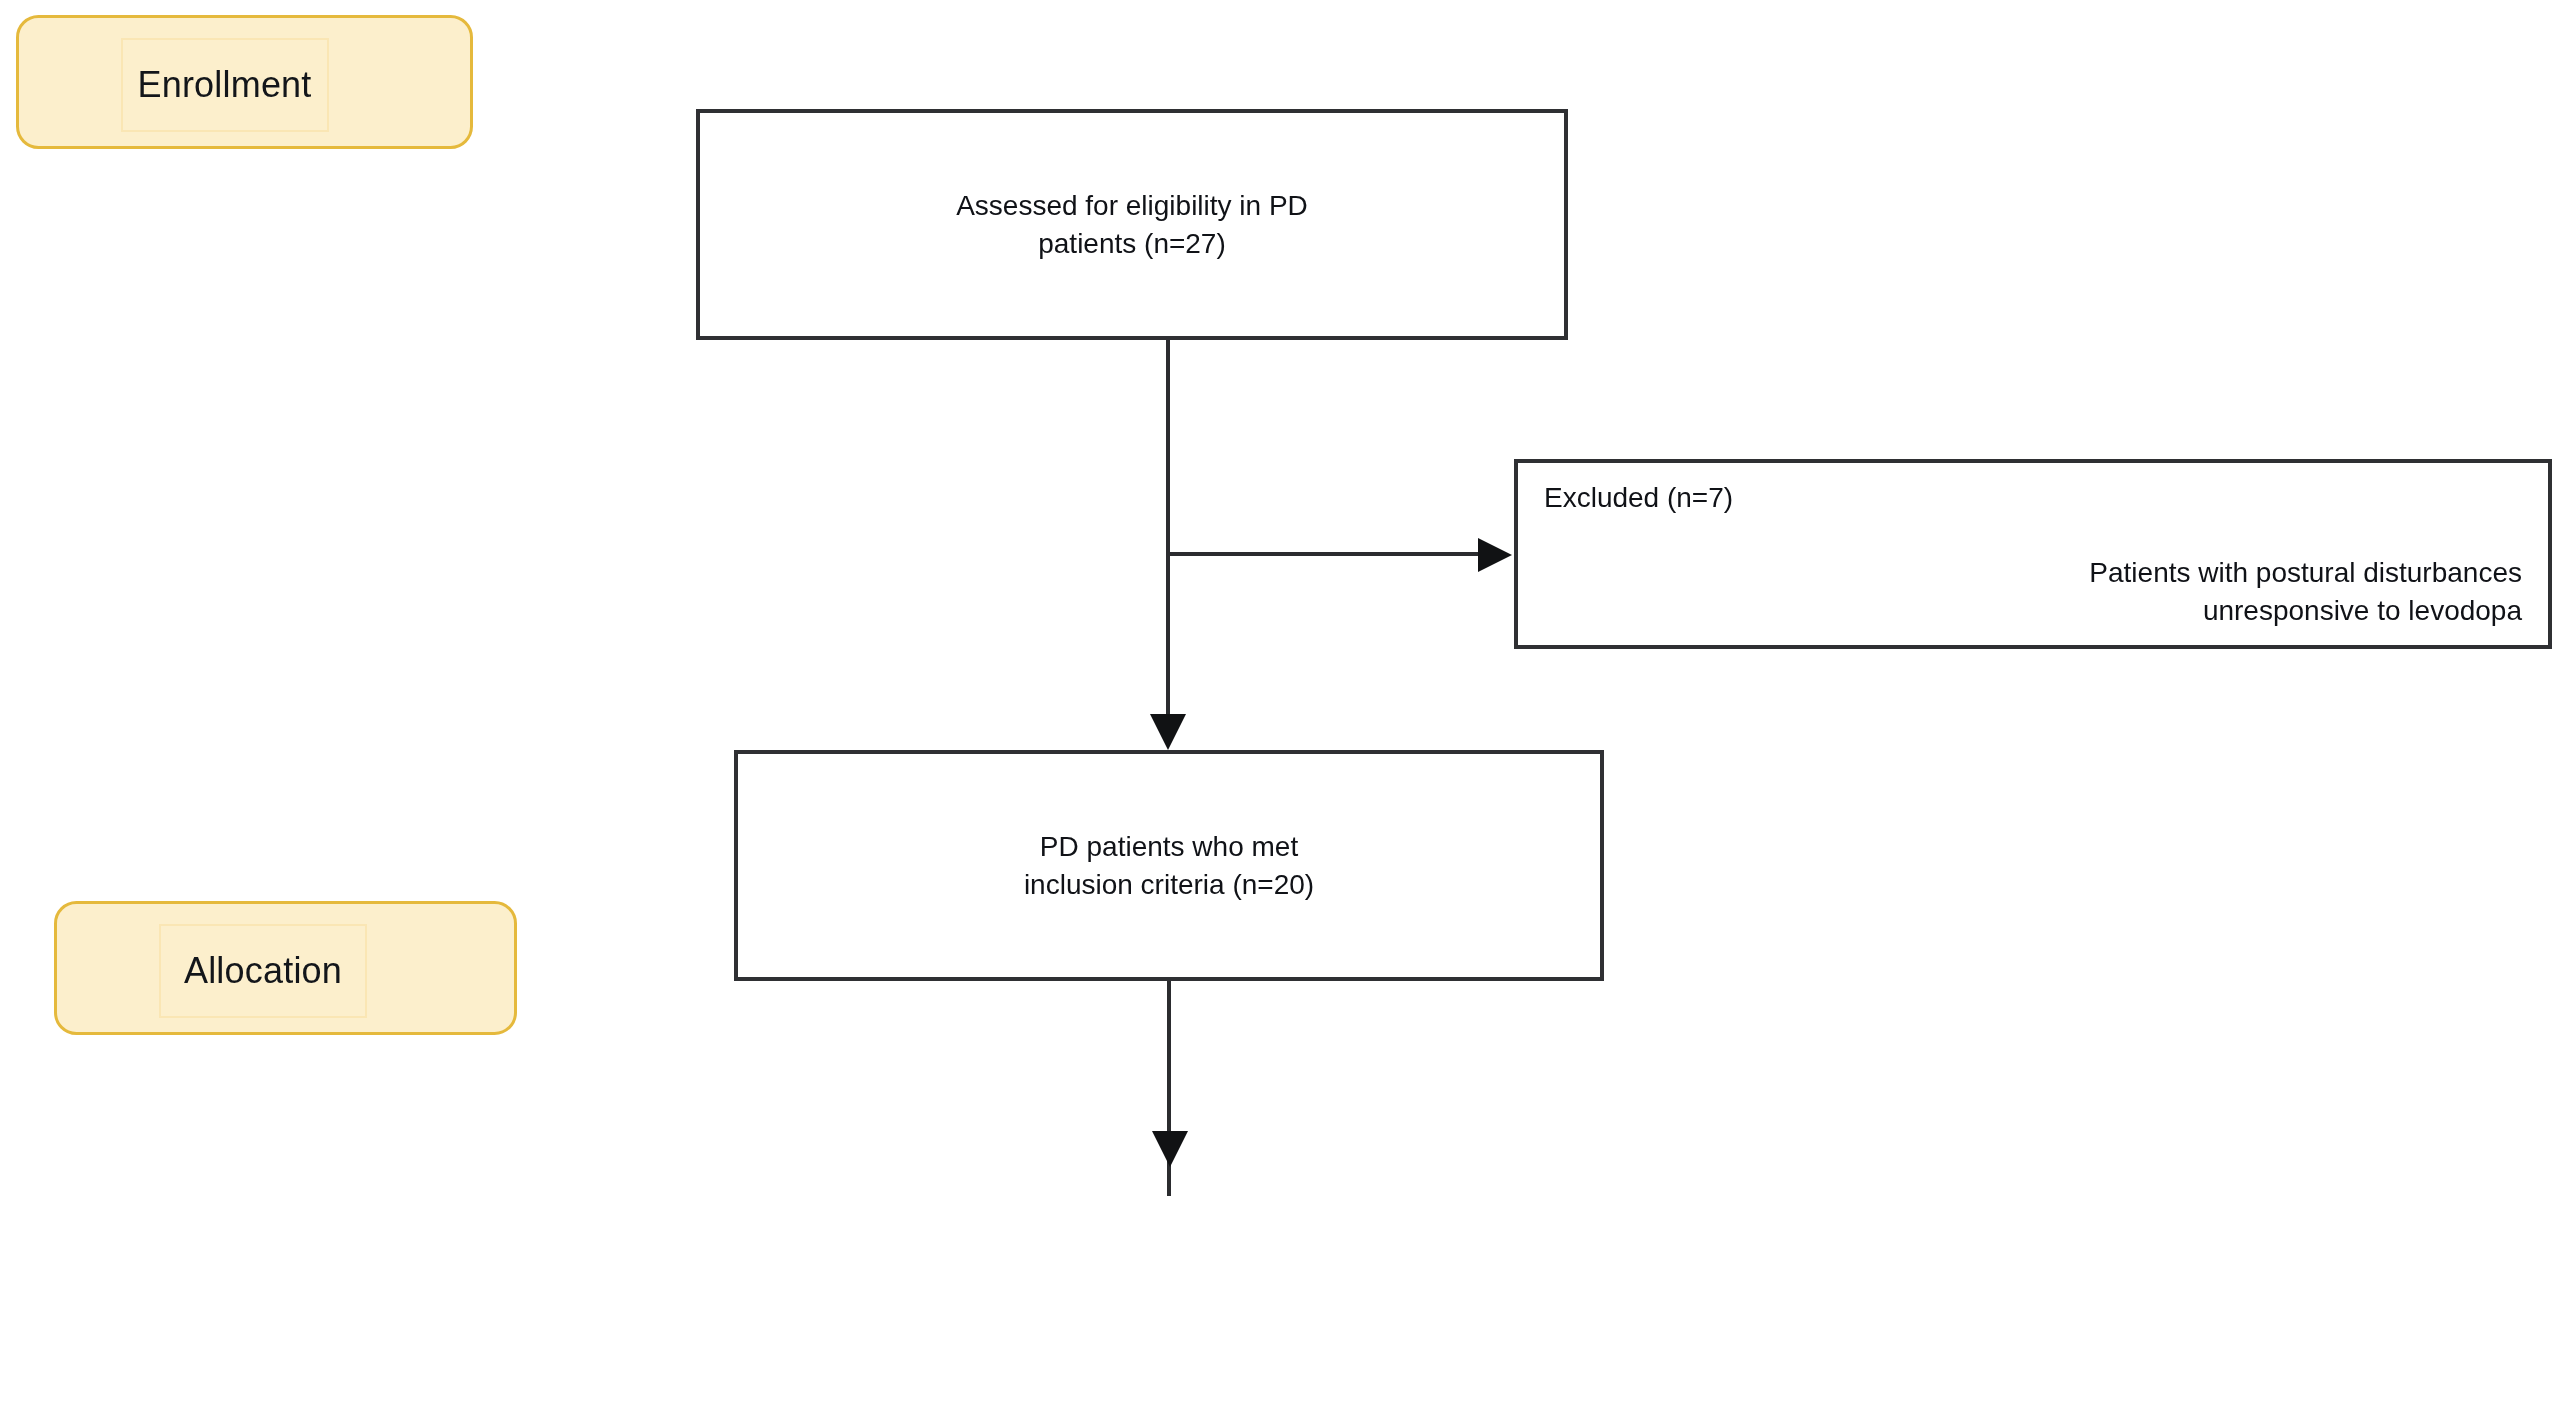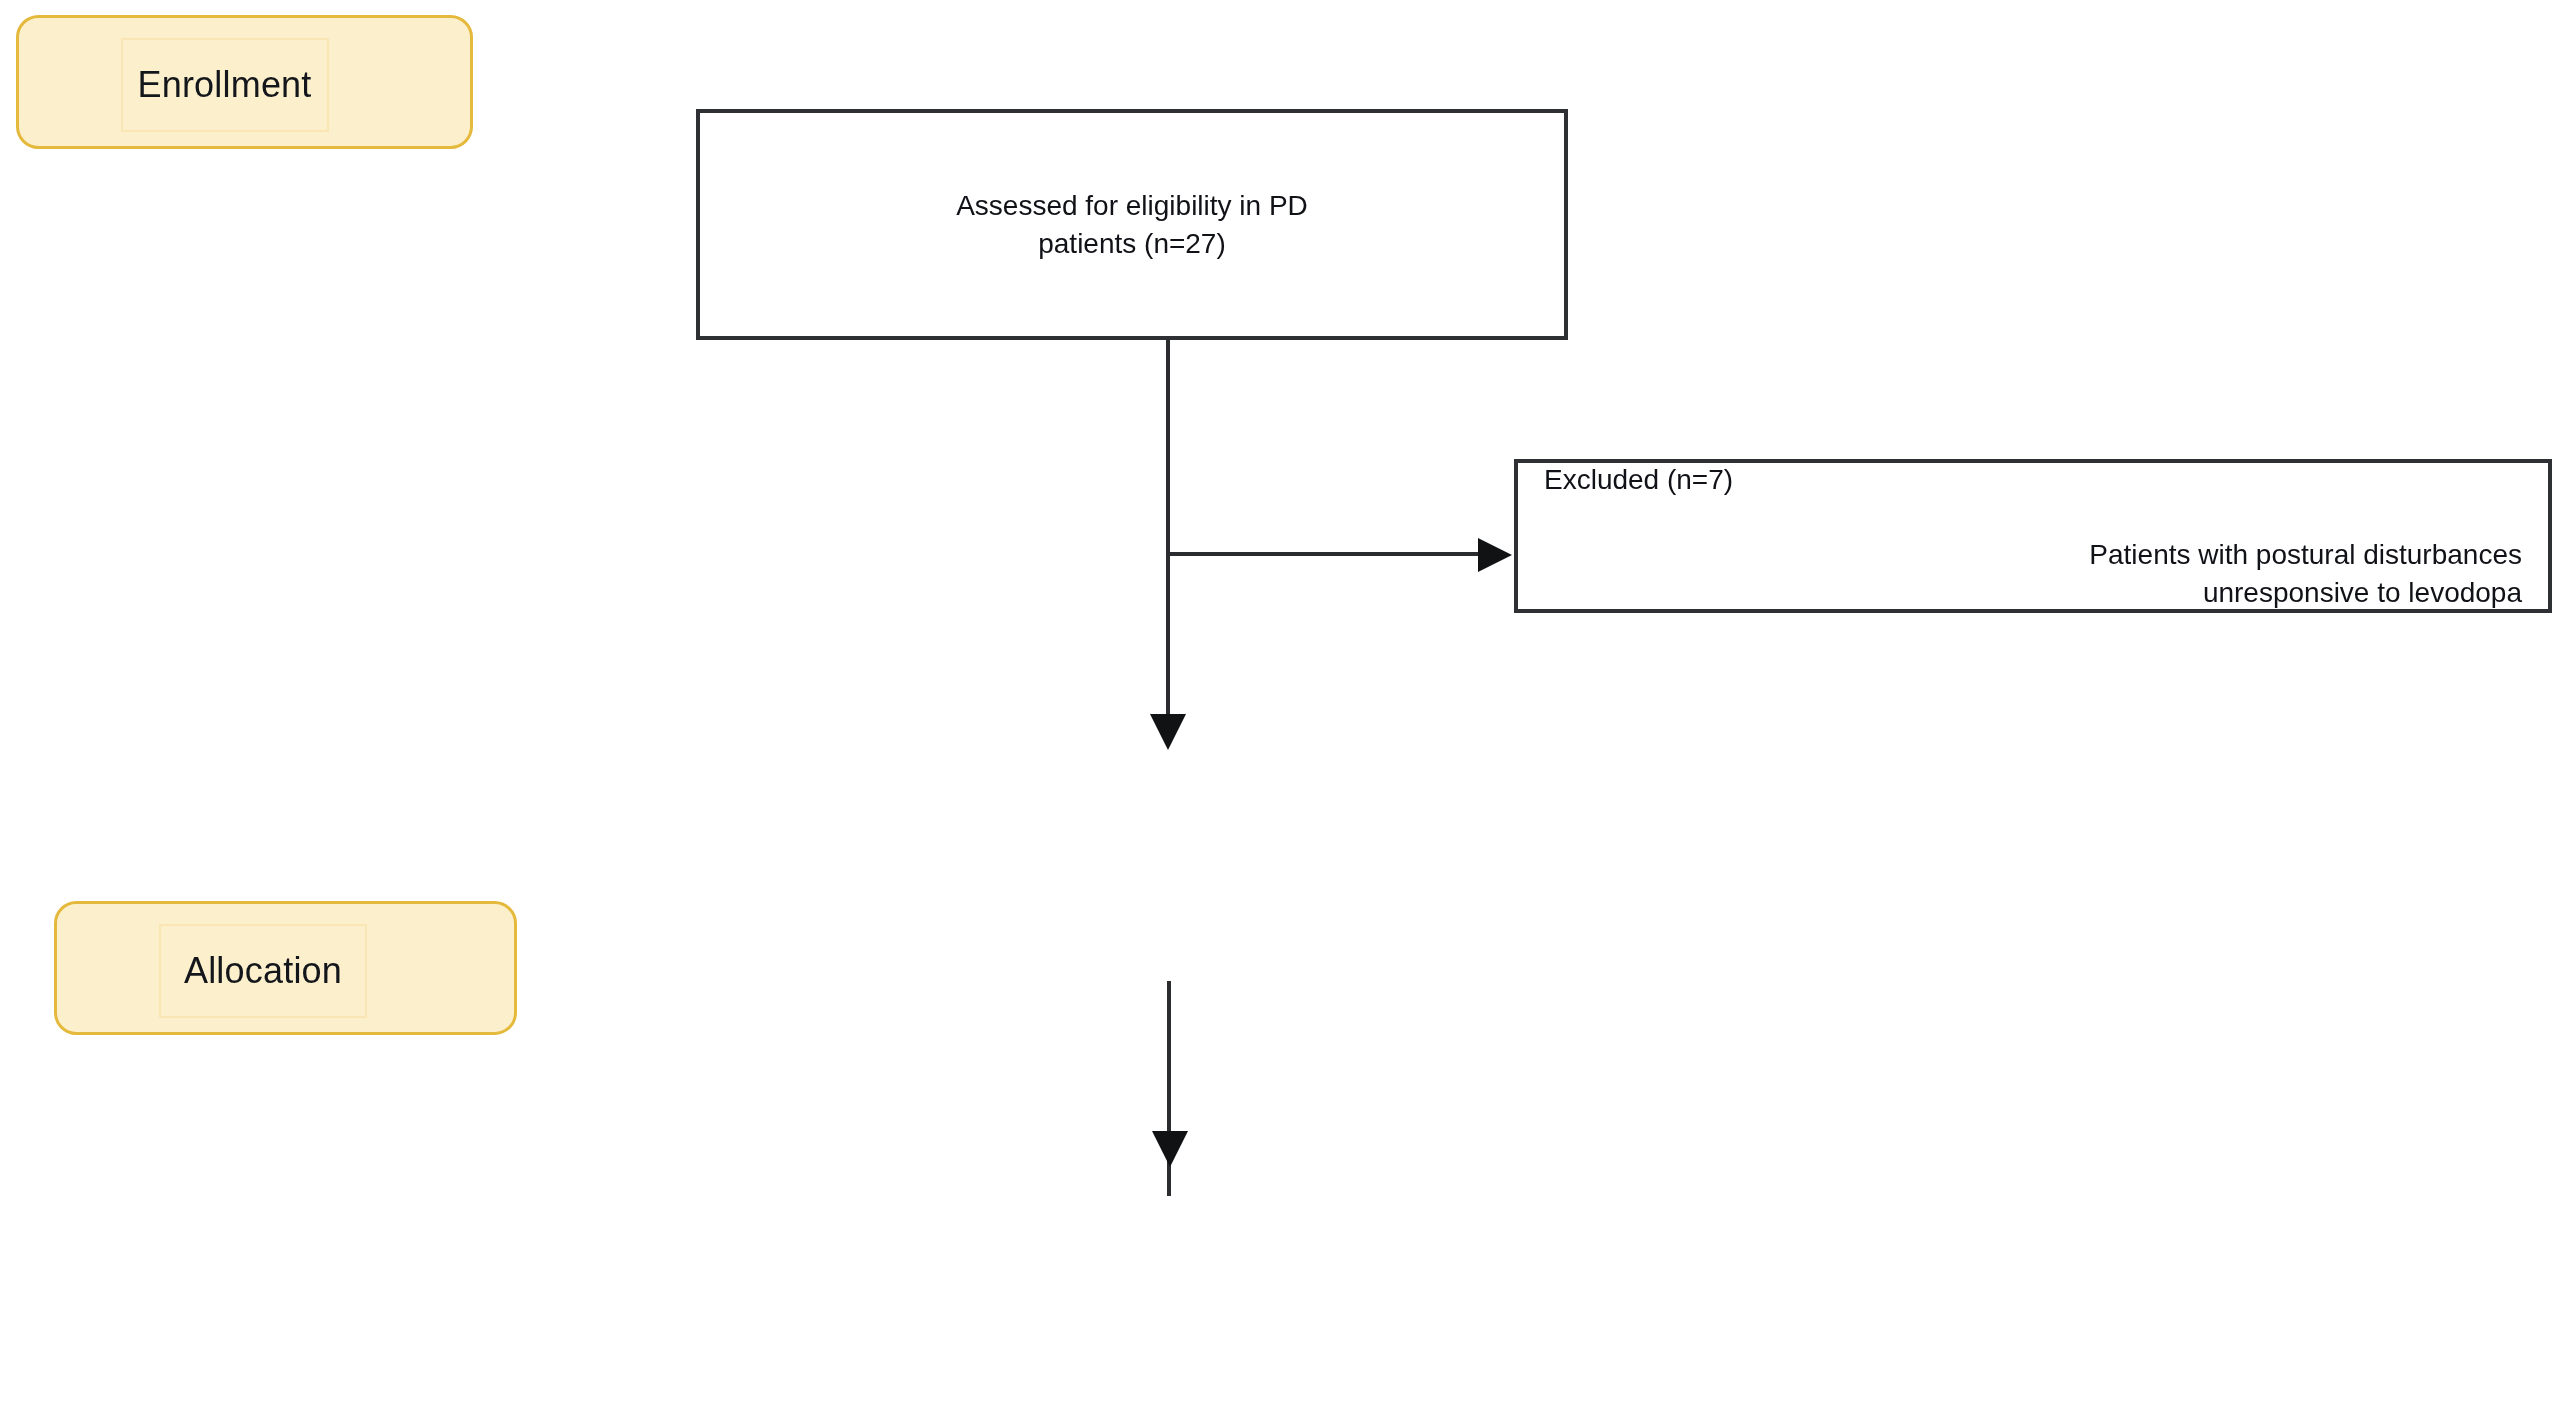--- a/index.html
+++ b/index.html
@@ -123,27 +123,31 @@
     <span class="flow-text">Assessed for eligibility in PD
 patients (n=27)</span>
   </div>
 
   <div class="v-line" style="left:1166px; top:340px; height:405px;"></div>
   <div class="arrow-down" style="left:1150px; top:714px;"></div>
 
   <div class="h-line" style="left:1166px; top:552px; width:312px;"></div>
   <div class="arrow-right" style="left:1478px; top:538px;"></div>
 
-  <div class="flow-box" style="left:1514px; top:459px; width:1038px; height:154px; padding:8.6px 26px;">
+  <div class="flow-box" style="left:1514px; top:459px; width:1038px; height:190px; padding:8.6px 26px;">
     <span class="flow-text left-head">
       <span class="excl-head">Excluded (n=7)</span>
       <span class="excl-body">Patients with postural disturbances
 unresponsive to levodopa</span>
     </span>
   </div>
 
+  <div class="flow-box" style="left:734px; top:750px; width:870px; height:231px;">
+    <span class="flow-text">PD patients who met
+inclusion criteria (n=20)</span>
+  </div>
 
   <div class="v-line" style="left:1167px; top:981px; height:215px;"></div>
   <div class="arrow-down" style="left:1152px; top:1131px;"></div>
 
 
 </div>
 
 
 </body></html>

